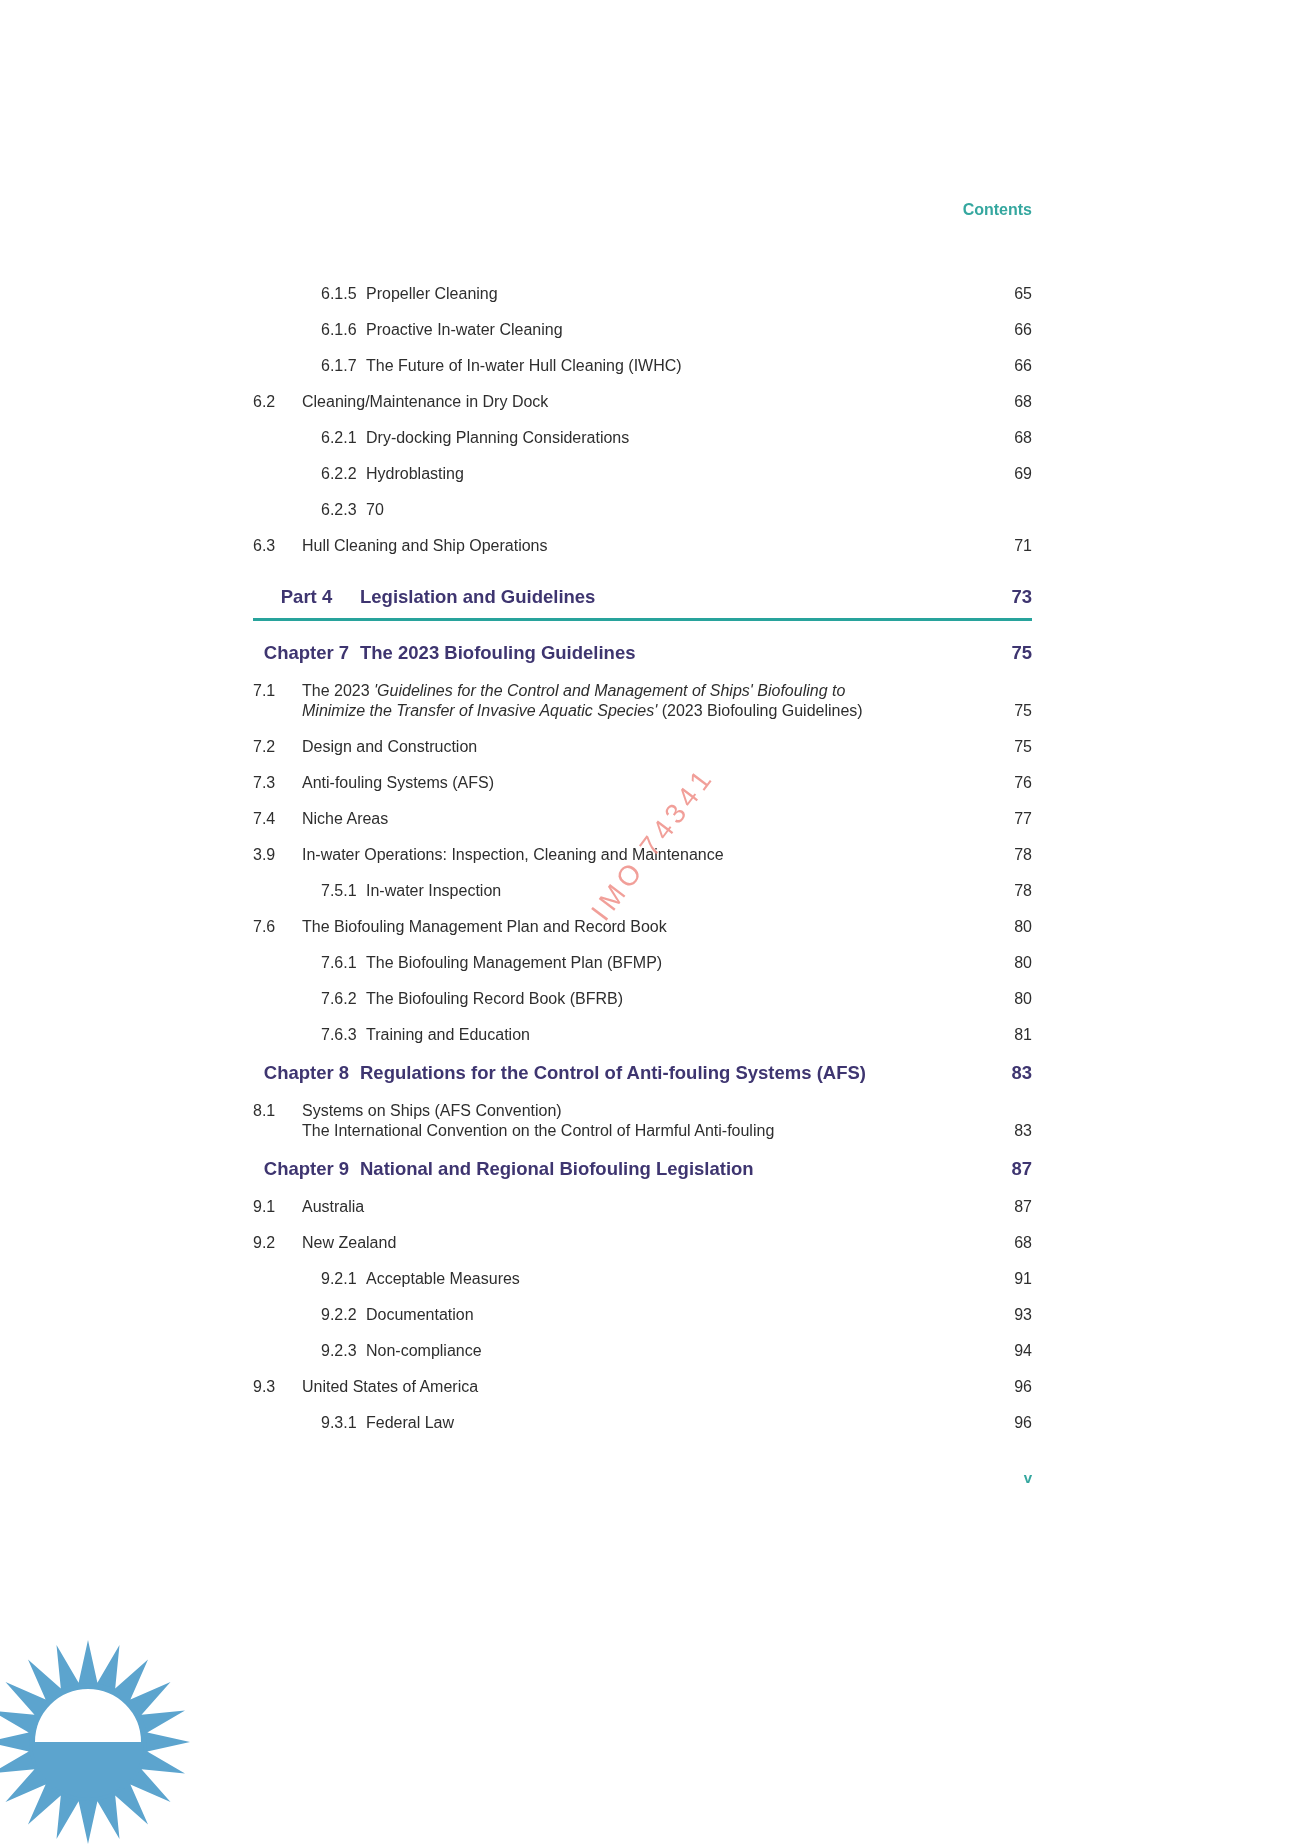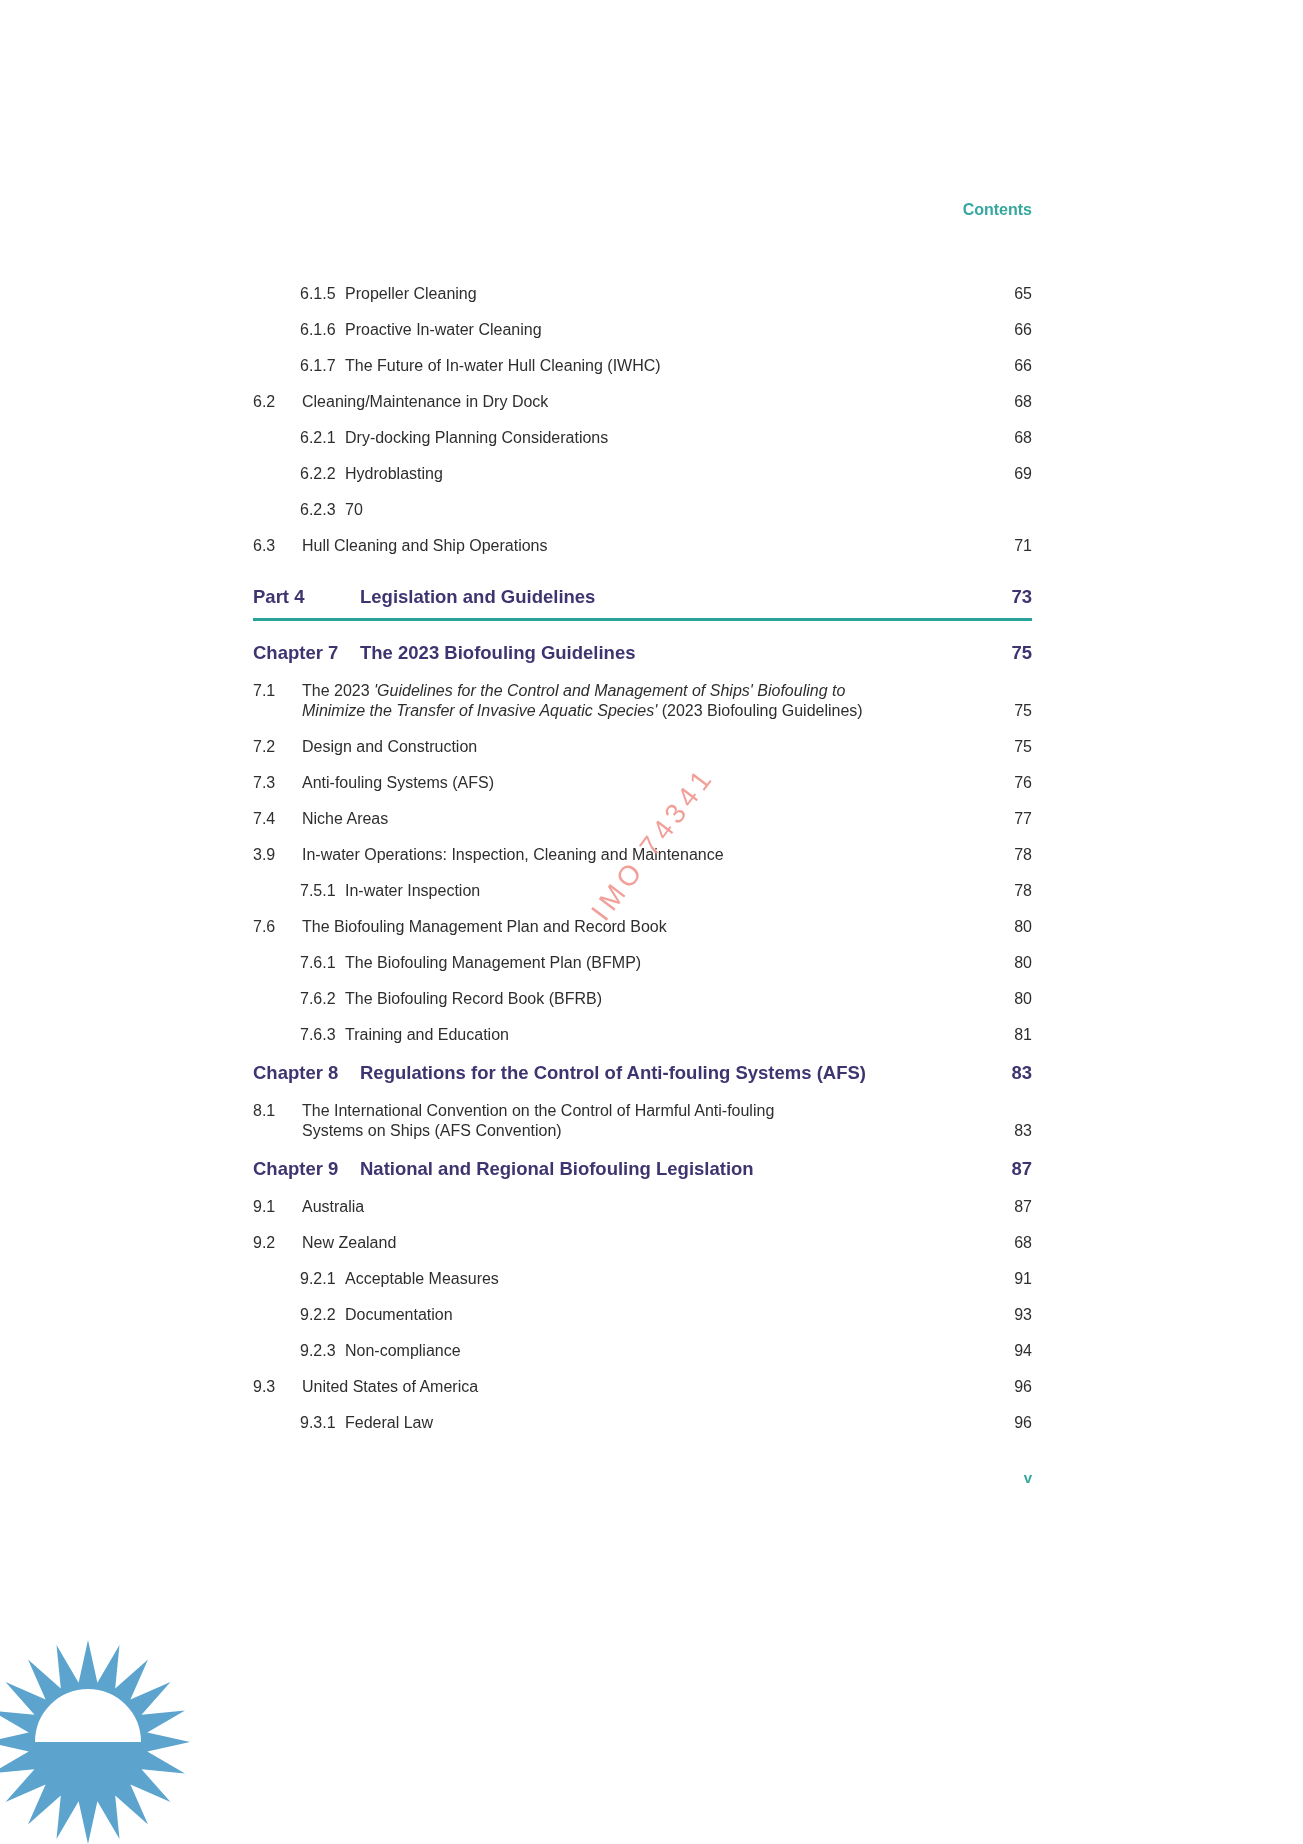--- a/index.html
+++ b/index.html
@@ -28,32 +28,32 @@
     margin-bottom: 56px;
   }
   .row {
     display: flex;
     align-items: flex-start;
     padding: 8px 0;
     font-size: 16px;
     line-height: 20px;
   }
   .row .num { flex: none; width: 49px; }
-  .row-sub .num { margin-left: 47px; width: 45px; }
+  .row-sub .num { margin-left: 68px; width: 45px; }
   .row .title { flex: 1; padding-right: 30px; }
   .row .pageno { flex: none; align-self: flex-end; }
   .row .title .line { display: block; }
   .row .i { font-style: italic; text-align: center; }
   .row-part, .row-chapter {
     font-weight: bold;
     color: #3e3570;
     font-size: 18.5px;
     line-height: 22px;
   }
-  .row-part .num, .row-chapter .num { width: 107px; }
+  .row-part .num, .row-chapter .num { width: 107px; text-align: center; }
   .row-part { margin-top: 14px; }
   .row-chapter { padding: 9px 0; }
   .part-rule {
     height: 3px;
     background: #28a39c;
     margin: 2px 0 12px 0;
   }
   .folio {
     text-align: right;
     font-size: 15px;
@@ -204,22 +204,22 @@
           <span class="pageno">81</span>
         </div>
         <div class="row row-chapter">
           <span class="num">Chapter 8</span>
           <span class="title">Regulations for the Control of Anti-fouling Systems (AFS)</span>
           <span class="pageno">83</span>
         </div>
         <div class="row row-sec">
           <span class="num">8.1</span>
           <span class="title">
+            <span class="line"><span>Systems on Ships (AFS Convention)</span></span>
             <span class="line"><span>The International Convention on the Control of Harmful Anti-fouling</span></span>
-            <span class="line"><span>Systems on Ships (AFS Convention)</span></span>
           </span>
           <span class="pageno">83</span>
         </div>
         <div class="row row-chapter">
           <span class="num">Chapter 9</span>
           <span class="title">National and Regional Biofouling Legislation</span>
           <span class="pageno">87</span>
         </div>
         <div class="row row-sec">
           <span class="num">9.1</span>

